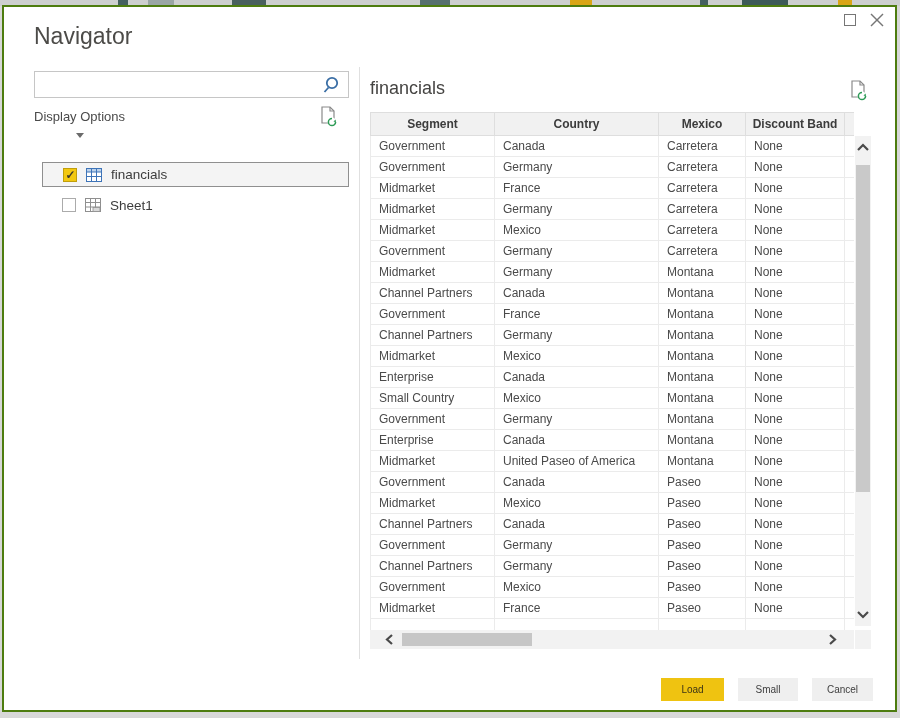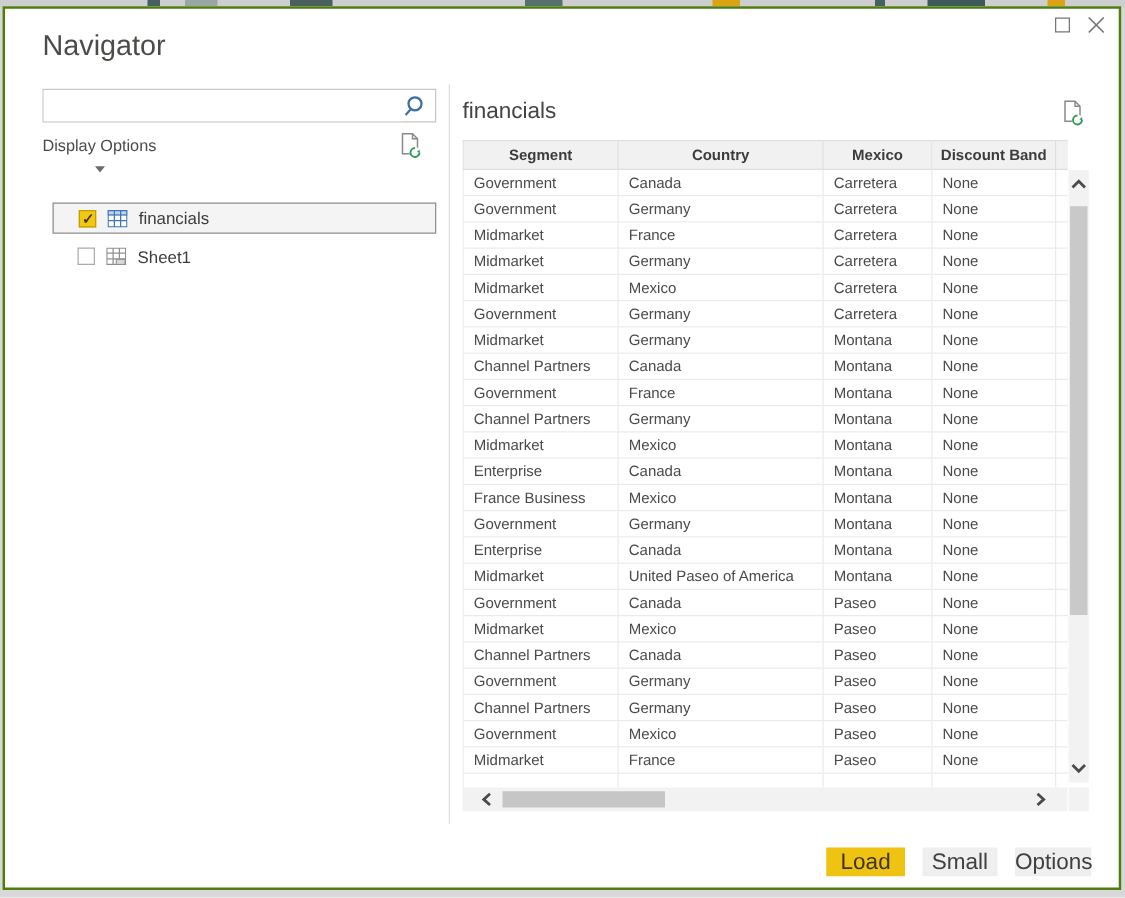--- a/index.html
+++ b/index.html
@@ -109,21 +109,21 @@
   
   .hscroll {
     position:absolute; left:366px; top:623px; width:484px; height:19px; background:#f2f2f2;
   }
   .hscroll .thumb { position:absolute; left:32px; top:3px; width:130px; height:13px; background:#c6c6c6; cursor:pointer; }
   .hscroll .arrow-left { position:absolute; left:14px; top:3px; cursor:pointer; }
   .hscroll .arrow-right { position:absolute; right:16px; top:3px; cursor:pointer; }
 
   
   .footer-btn {
-    position:absolute; top:671px; height:23px; font-size:18px; text-align:center;
+    position:absolute; top:671px; height:23px; font-size:10px; text-align:center;
     line-height:23px; cursor:pointer; border:none; font-family:"Liberation Sans",sans-serif;
   }
   .btn-load { left:657px; width:63px; background:#efc311; color:#3d3516; }
   .btn-edit { left:734px; width:60px; background:#efefef; color:#404040; }
   .btn-cancel { left:808px; width:61px; background:#efefef; color:#404040; }
 </style>
 </head>
 <body>
 
 <div class="backdrop-strip">
@@ -305,21 +305,21 @@
             <td></td>
           </tr>
           <tr>
             <td>Enterprise</td>
             <td>Canada</td>
             <td>Montana</td>
             <td>None</td>
             <td></td>
           </tr>
           <tr>
-            <td>France Business</td>
+            <td>Small Country</td>
             <td>Mexico</td>
             <td>Montana</td>
             <td>None</td>
             <td></td>
           </tr>
           <tr>
             <td>Government</td>
             <td>Germany</td>
             <td>Montana</td>
             <td>None</td>
@@ -415,15 +415,15 @@
       <polyline points="8,2 3,6.5 8,11" fill="none" stroke="#4a4a4a" stroke-width="2.2"></polyline>
     </svg>
     <div class="thumb"></div>
     <svg class="arrow-right" width="12" height="13" viewBox="0 0 12 13">
       <polyline points="4,2 9,6.5 4,11" fill="none" stroke="#4a4a4a" stroke-width="2.2"></polyline>
     </svg>
   </div>
 
   <button class="footer-btn btn-load">Load</button>
   <button class="footer-btn btn-edit">Small</button>
-  <button class="footer-btn btn-cancel">Options</button>
+  <button class="footer-btn btn-cancel">Cancel</button>
 
 </div>
 
 </body></html>

